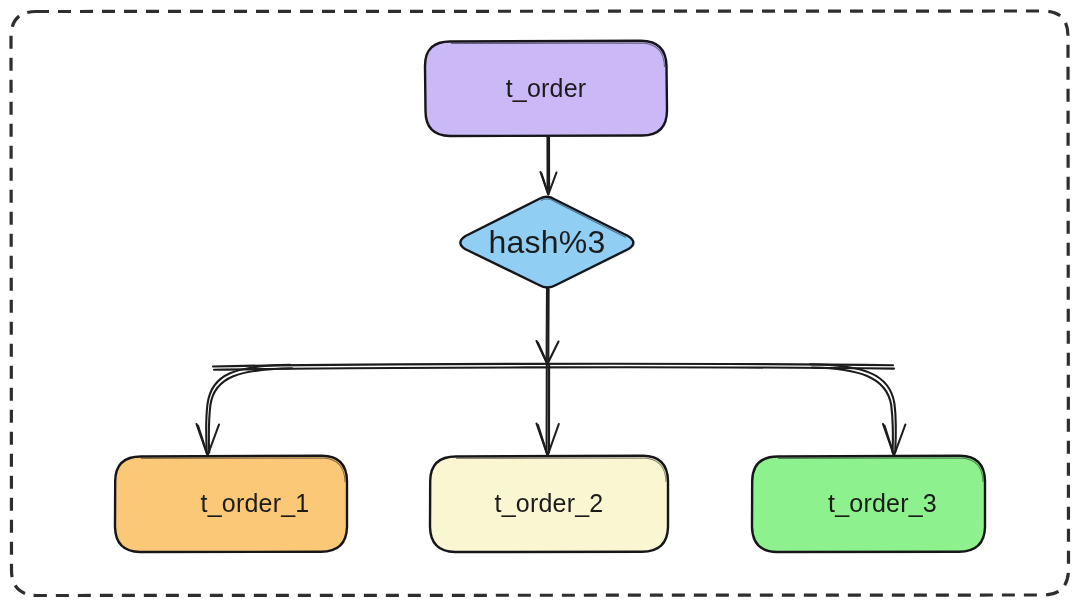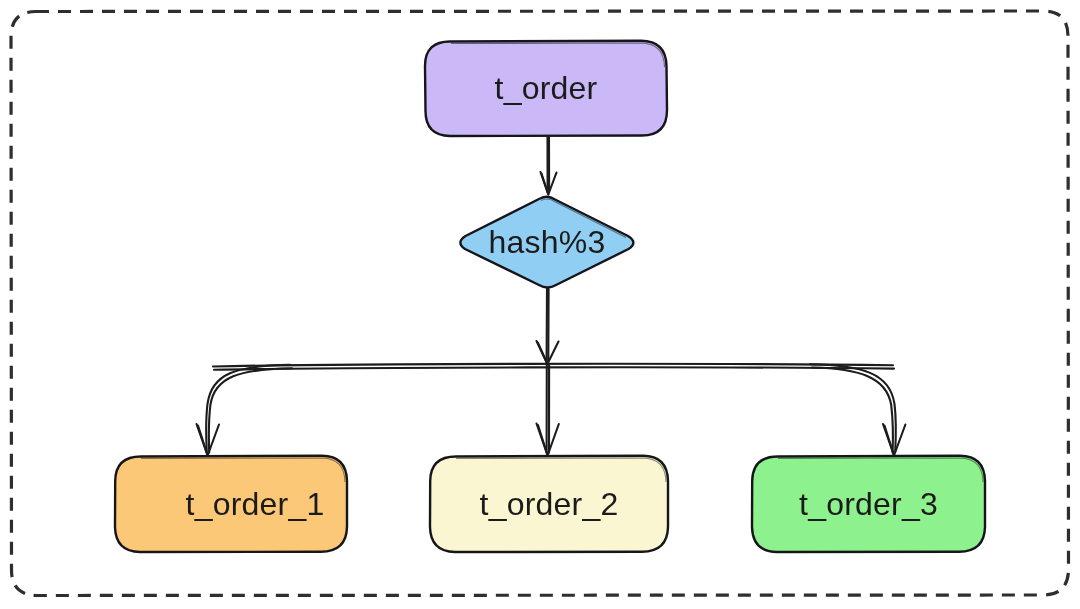--- a/index.html
+++ b/index.html
@@ -26,21 +26,21 @@
     width: 1080px;
     height: 609px;
   }
   .node-label {
     position: absolute;
     display: flex;
     align-items: center;
     justify-content: center;
     color: #1b1b1b;
     font-family: "Liberation Sans", sans-serif;
-    font-size: 32px;
+    font-size: 25px;
     line-height: 1;
     letter-spacing: 0.2px;
     white-space: nowrap;
     pointer-events: none;
     user-select: none;
   }
   .diamond-label {
     font-size: 32px;
   }
 </style>
@@ -156,15 +156,15 @@
   </svg>
 
   <div class="node-label" style="left:425px; top:40px; width:242px; height:96px;">t_order</div>
 
   <div class="node-label diamond-label" style="left:457px; top:196px; width:180px; height:92px;">hash%3</div>
 
   <div class="node-label" style="left:115px; top:455px; width:280px; height:97px;">t_order_1</div>
 
   <div class="node-label" style="left:430px; top:455px; width:238px; height:97px;border-radius:7px;">t_order_2</div>
 
-  <div class="node-label" style="left:752px; top:455px; width:233px; height:97px;">t_order_3</div>
+  <div class="node-label" style="left:752px; top:455px; width:233px; height:97px;padding-left:14px;">t_order_3</div>
 
 </div>
 
 </body></html>

